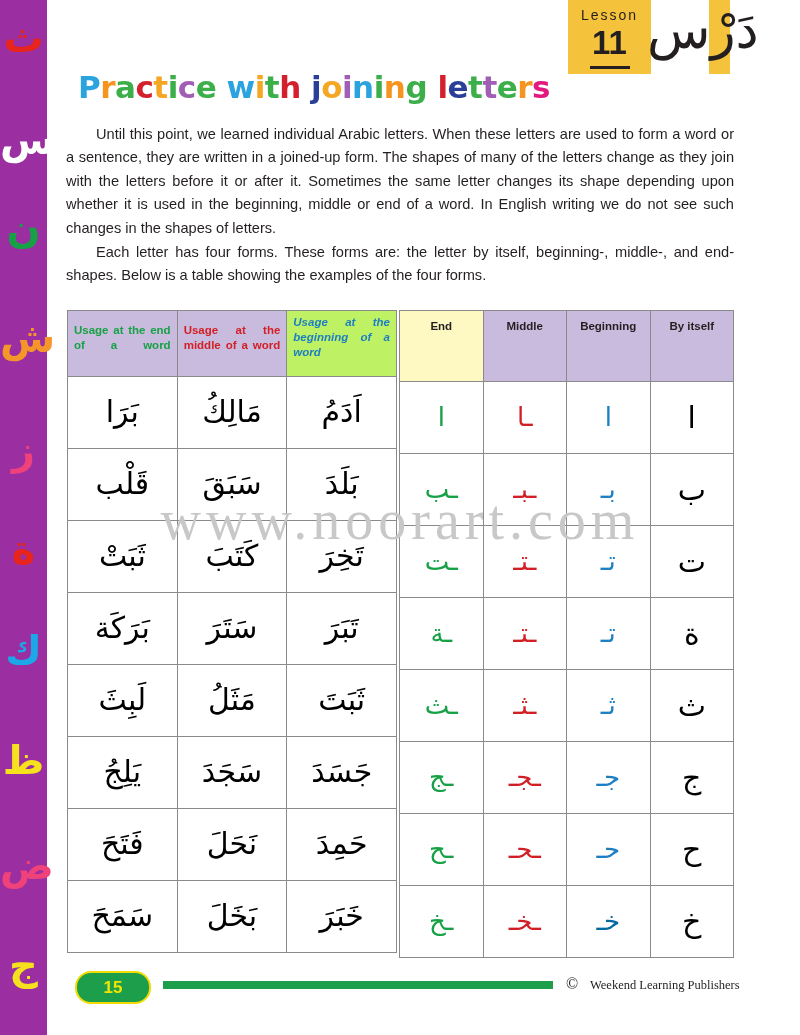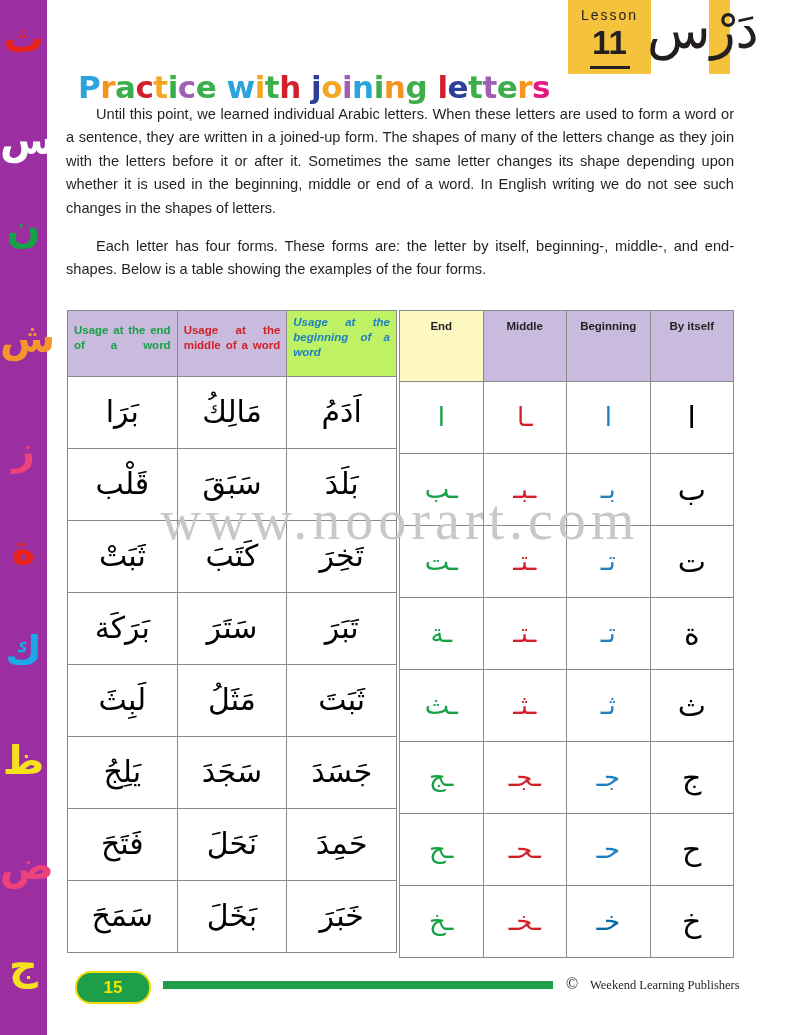--- a/index.html
+++ b/index.html
@@ -53,22 +53,22 @@
     font-family:"DejaVu Sans",sans-serif;
     font-size:31px;font-weight:bold;letter-spacing:-0.5px;white-space:nowrap;
   }
   
   .para{
     position:absolute;left:66px;width:668px;
     font-family:"Liberation Sans",sans-serif;
     font-size:14.6px;line-height:23.5px;color:#231f20;
     text-align:justify;text-indent:30px;
   }
-  #para-1{top:88px;}
-  #para-2{top:220px;}
+  #para-1{top:108px;}
+  #para-2{top:226px;}
   
   .ltable{position:absolute;border-collapse:collapse;table-layout:fixed;}
   .ltable td,.ltable th{border:1px solid #8a8a8a;padding:0;}
   #words-table{left:67px;top:310px;width:330px;}
   #forms-table{left:399px;top:310px;width:335px;}
   .hdr{
     background:#C9BBDD;height:62px;vertical-align:middle;
     font-size:11.5px;font-weight:bold;line-height:15px;
   }
   .hdr.justified{text-align:justify;padding:3px 6px 0 6px;font-size:11.5px;}

